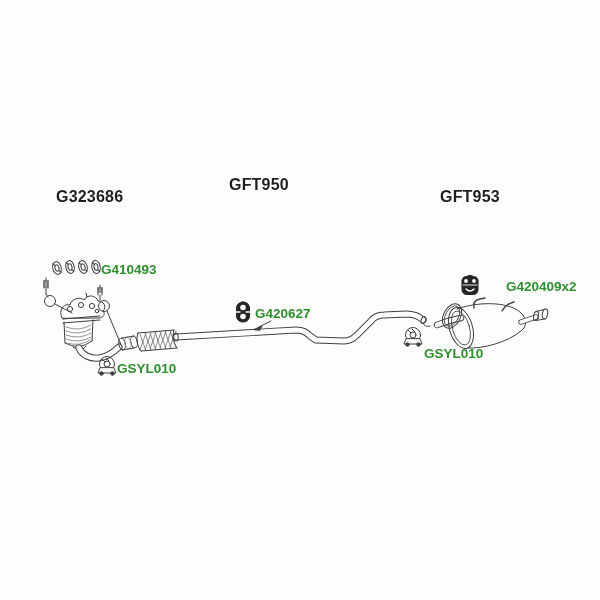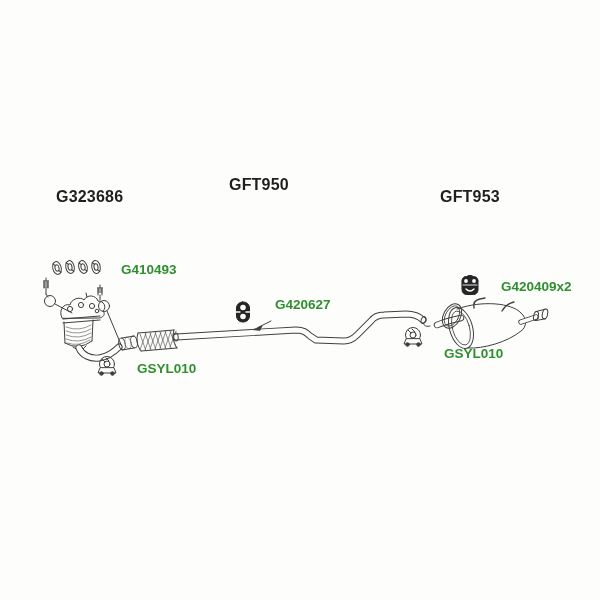--- a/index.html
+++ b/index.html
@@ -21,21 +21,20 @@
     white-space:nowrap;
     cursor:pointer;
   }
   .fit-label{
     position:absolute;
     font-size:13.5px;
     font-weight:700;
     color:#2f8f2f;
     white-space:nowrap;
     cursor:pointer;
-    padding-left:20px;
   }
 </style>
 </head>
 <body>
 
 <div class="canvas">
 
   <svg class="art" width="600" height="600" viewBox="0 0 600 600">
     <defs>
       <g id="mnt">
@@ -176,18 +175,18 @@
         <path d="M463,285 L477,285" stroke="#fdfdfc" stroke-width="0.9"></path>
       </g>
     </g>
   </svg>
 
   <div class="part-header" style="left:56px;top:188px">G323686</div>
   <div class="part-header" style="left:229px;top:176px">GFT950</div>
   <div class="part-header" style="left:440px;top:188px">GFT953</div>
 
   <div class="fit-label" style="left:101px;top:262px">G410493</div>
-  <div class="fit-label" style="left:255px;top:297px">G420627</div>
-  <div class="fit-label" style="left:481px;top:279px">G420409x2</div>
+  <div class="fit-label" style="left:255px;top:306px">G420627</div>
+  <div class="fit-label" style="left:506px;top:279px">G420409x2</div>
   <div class="fit-label" style="left:117px;top:361px">GSYL010</div>
   <div class="fit-label" style="left:424px;top:346px">GSYL010</div>
 
 </div>
 
 </body></html>

